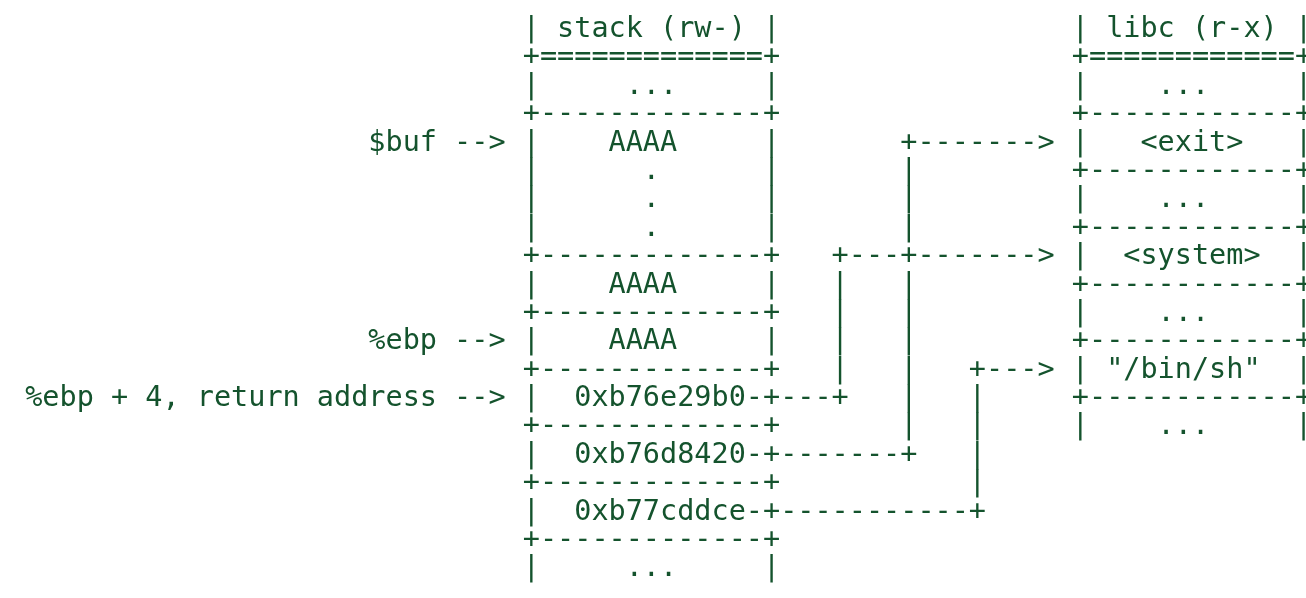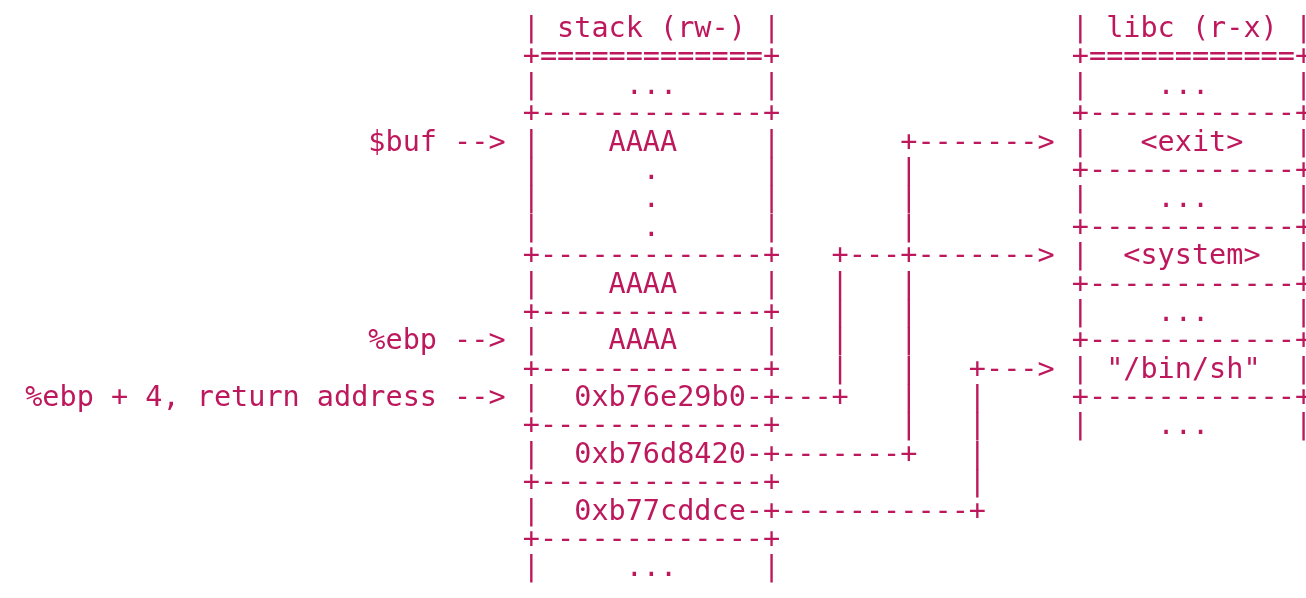--- a/index.html
+++ b/index.html
@@ -16,21 +16,21 @@
     width: 1306px;
     height: 598px;
     box-sizing: border-box;
     padding: 14px 0 0 8px;
   }
   .ascii-art {
     margin: 0;
     font-family: "DejaVu Sans Mono", "Liberation Mono", monospace;
     font-size: 28.5px;
     line-height: 28.4px;
-    color: #be185d;
+    color: #14532d;
     white-space: pre;
     letter-spacing: 0;
   }
   .ascii-art div {
     height: 28.4px;
     white-space: pre;
   }
 </style>
 </head>
 <body>

